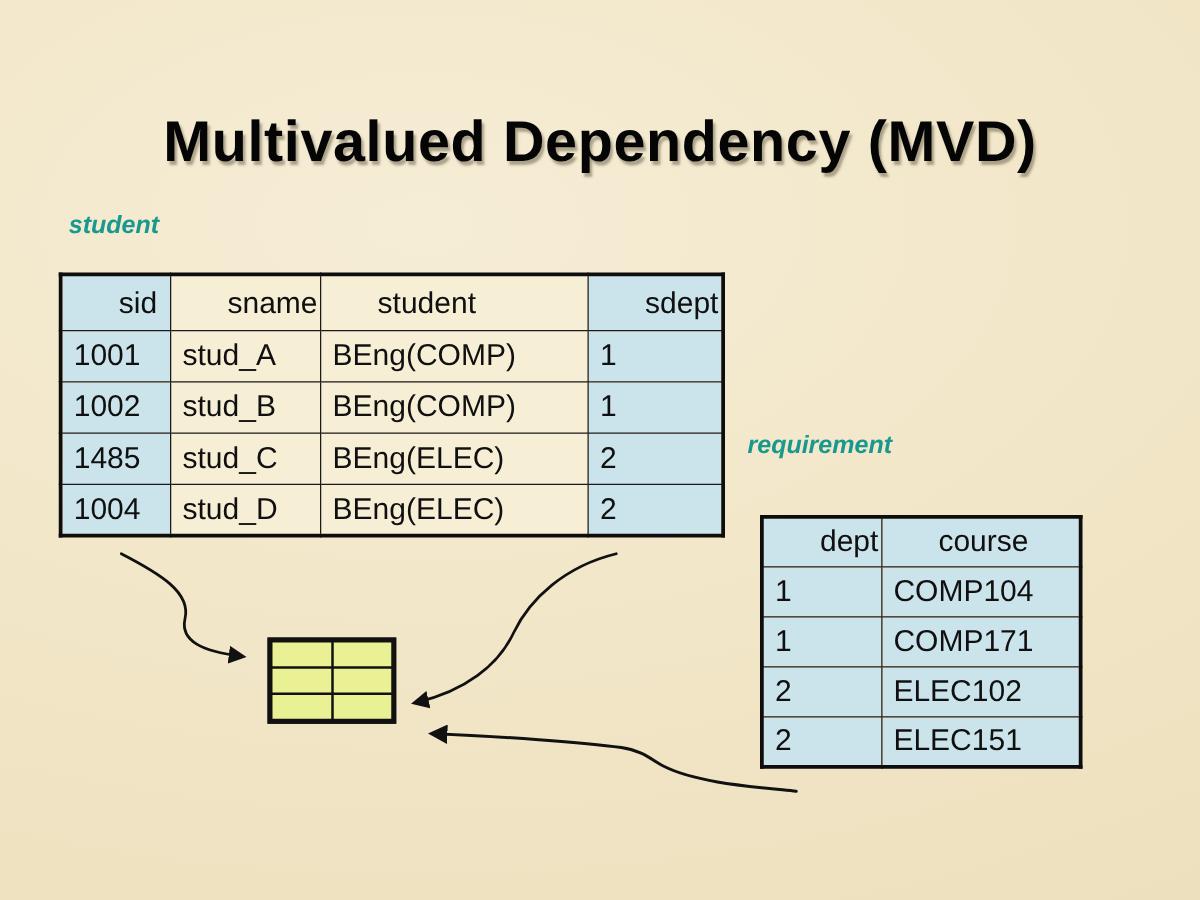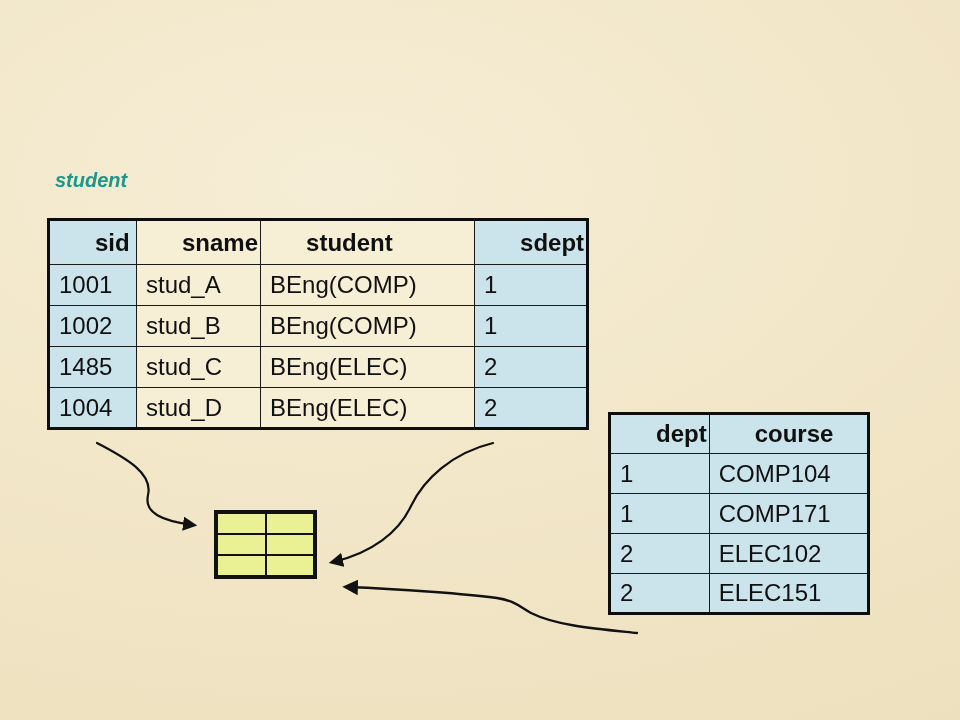--- a/index.html
+++ b/index.html
@@ -24,21 +24,21 @@
 
   table.rel {
     position:absolute; border-collapse:collapse; table-layout:fixed;
     border:3px solid #0d0d0d;
   }
   table.rel th, table.rel td {
     border:1.5px solid #1a1a1a; font-size:24px; color:#101010;
     text-align:left; vertical-align:middle; padding:0 2px 0 9px;
     overflow:hidden; white-space:nowrap;
   }
-  table.rel th { font-weight:bold;padding-left:45px; }
+  table.rel th { font-weight:normal;padding-left:45px; }
   table.student { left:47px; top:218px; }
   table.student thead tr { height:45px; }
   table.student tbody tr { height:41px;margin-top:36px; }
   table.requirement { left:608px; top:412px; }
   table.requirement tr { height:40px; }
   .hl   { background:#CBE4EC; }
   .plain{ background:#F7EED6; }
 
   .mini-table {
     position:absolute; left:214px; top:510px; width:103px; height:69px;
@@ -48,20 +48,21 @@
   }
   .mini-table .cell { background:#EAF195; }
 
   svg.arrows { position:absolute; left:0; top:0; pointer-events:none; }
 </style>
 </head>
 <body>
 
 <div class="slide">
 
+  <h1 class="title">Multivalued Dependency (MVD)</h1>
 
   <div class="tbl-label student-label">student</div>
 
   <table class="rel student">
     <colgroup>
       <col style="width:88px">
         <col style="width:108px">
         <col style="width:214px">
         <col style="width:93px">
     </colgroup>
@@ -94,20 +95,21 @@
       </tr>
       <tr>
         <td class="hl">1004</td>
         <td class="plain">stud_D</td>
         <td class="plain">BEng(ELEC)</td>
         <td class="hl">2</td>
       </tr>
     </tbody>
   </table>
 
+  <div class="tbl-label requirement-label">requirement</div>
 
   <table class="rel requirement">
     <colgroup>
       <col style="width:92px">
         <col style="width:159px">
     </colgroup>
     <thead>
       <tr>
         <th class="hl">dept</th>
         <th class="hl">course</th>

